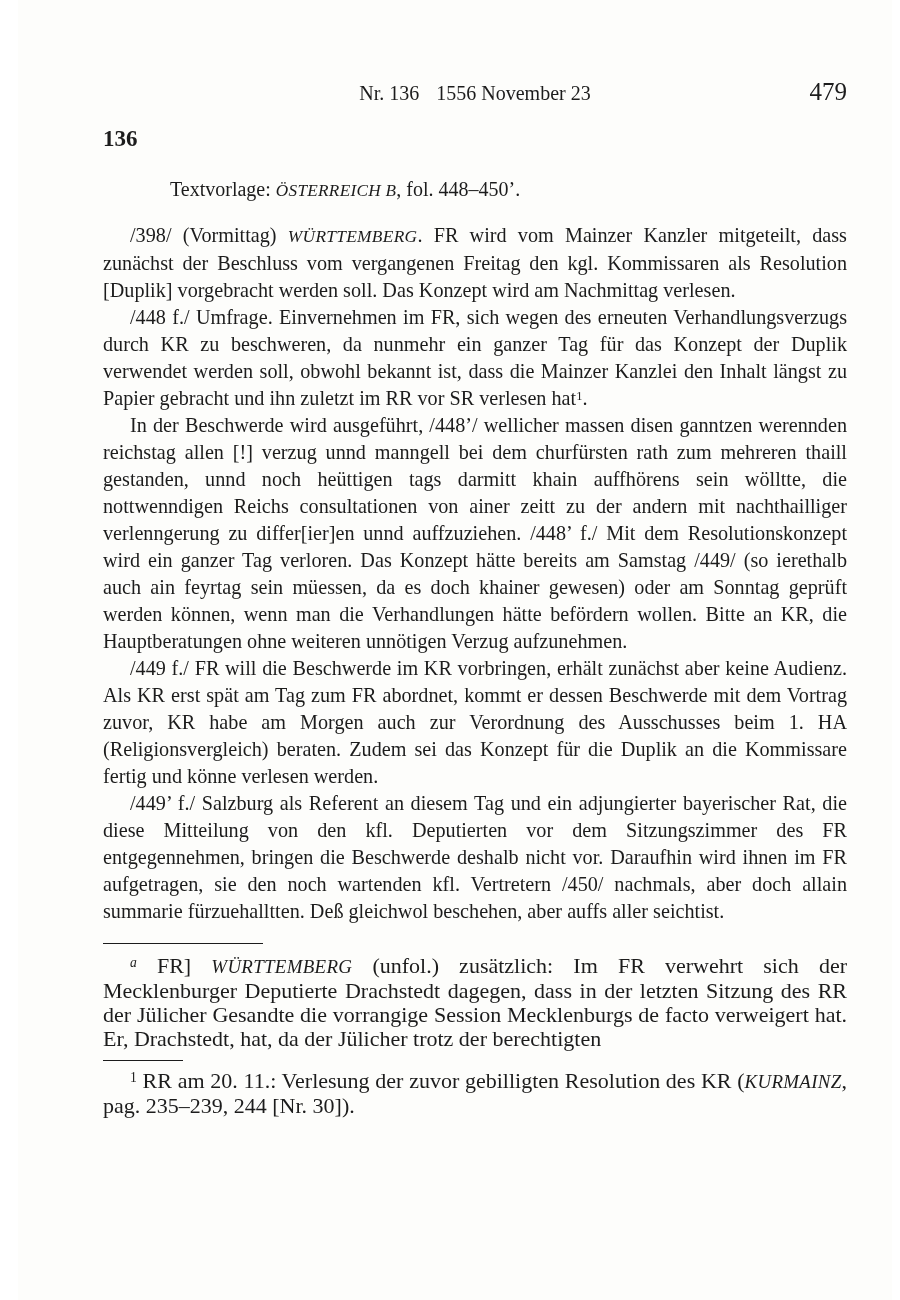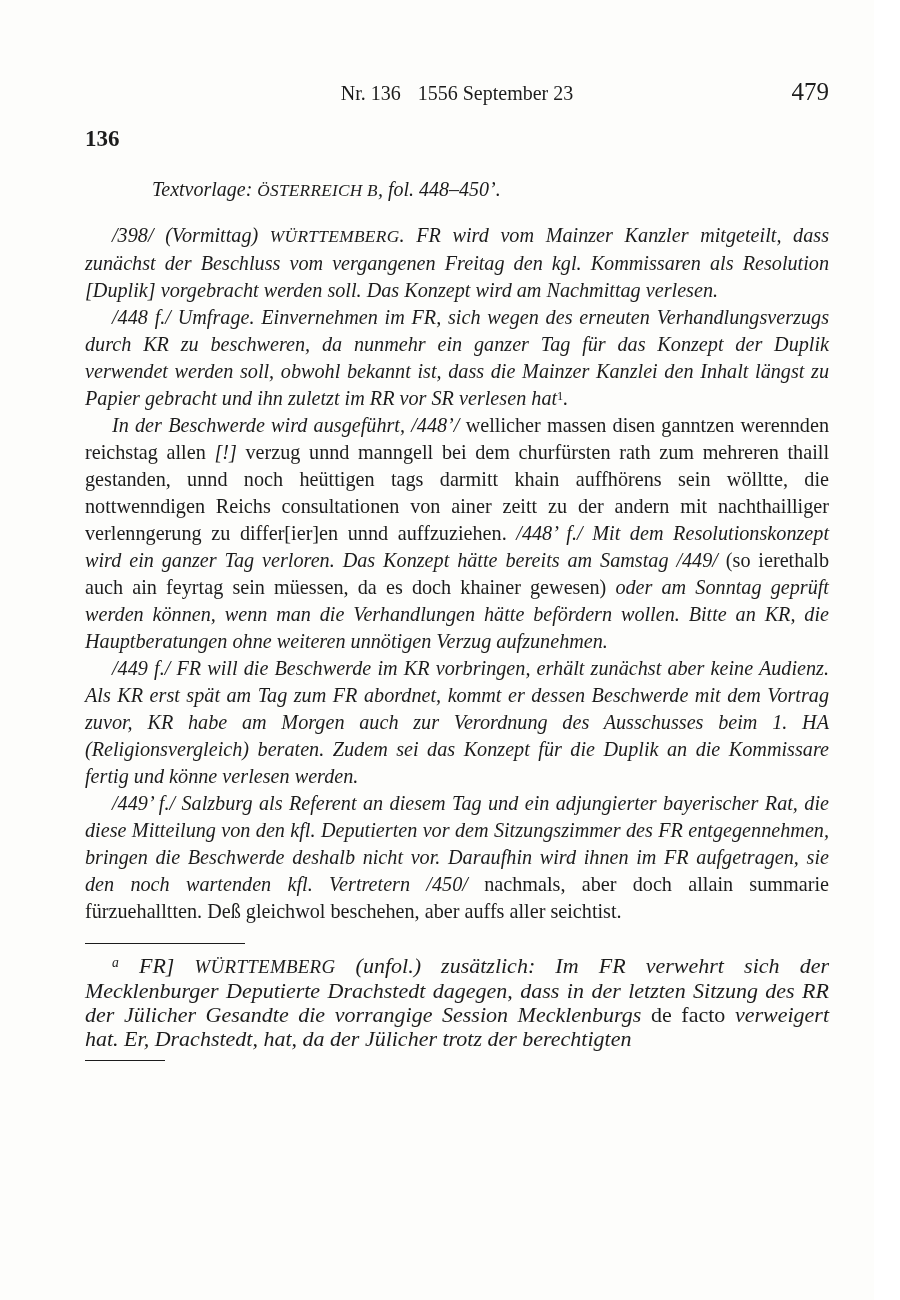--- a/index.html
+++ b/index.html
@@ -5,20 +5,21 @@
   html, body { margin: 0; padding: 0; background: #ffffff; }
   .page {
     width: 874px; height: 1300px;
     box-sizing: border-box;
     background: #fdfdfb;
     color: #1c1c1c;
     font-family: "Liberation Serif", serif;
     position: relative;
     overflow: hidden;
     padding: 78px 45px 0 85px;
+    margin-left: 18px;
   }
   
   .running-header {
     display: grid;
     grid-template-columns: 1fr auto 1fr;
     align-items: baseline;
     font-size: 20px;
   }
   .rh-center { grid-column: 2; display: flex; gap: 17px; }
   .rh-page { grid-column: 3; justify-self: end; font-size: 25px; }
@@ -56,42 +57,42 @@
   }
   .rule-letter  { width: 160px; margin: 18px 0 10px 0; }
   .rule-numeric { width: 80px;  margin: 9px 0 8px 0; }
   .footnote {
     font-size: 22px;
     line-height: 24px;
     text-align: justify;
   }
   .footnote p { margin: 0; text-indent: 27px; }
   
-  .seg-i  { font-style: italic; }
+  .seg-i  { }
   .seg-r  { font-style: normal; }
   .seg-sc { font-style: italic; font-size: 0.86em; letter-spacing: 0.3px; }
   .seg-supr, .seg-supi {
     font-size: 0.62em;
     position: relative;
     top: -0.42em;
     line-height: 0;
   }
   .seg-supr { font-style: normal; }
   .seg-supi { font-style: italic; }
 </style>
 </head>
 <body>
 
 <div class="page">
 
   <div class="running-header">
     <span></span>
     <span class="rh-center">
       <span>Nr. 136</span>
-      <span>1556 September 23</span>
+      <span>1556 November 23</span>
     </span>
     <span class="rh-page">479</span>
   </div>
 
   <h1 class="doc-heading">
     <span>136</span>
   </h1>
 
   <div class="regest">
       <p><span class="seg-i">Textvorlage: </span><span class="seg-sc">ÖSTERREICH B</span><span class="seg-i">, fol. 448–450’.</span></p>
@@ -104,14 +105,17 @@
       <p><span class="seg-i">/449 f./ FR will die Beschwerde im KR vorbringen, erhält zunächst aber keine Audienz. Als KR erst spät am Tag zum FR abordnet, kommt er dessen Beschwerde mit dem Vortrag zuvor, KR habe am Morgen auch zur Verordnung des Ausschusses beim 1. HA (Religionsvergleich) beraten. Zudem sei das Konzept für die Duplik an die Kommissare fertig und könne verlesen werden.</span></p>
       <p><span class="seg-i">/449’ f./ Salzburg als Referent an diesem Tag und ein adjungierter bayerischer Rat, die diese Mitteilung von den kfl. Deputierten vor dem Sitzungszimmer des FR entgegennehmen, bringen die Beschwerde deshalb nicht vor. Daraufhin wird ihnen im FR aufgetragen, sie den noch wartenden kfl. Vertretern /450/ </span><span class="seg-r">nachmals, aber doch allain summarie fürzuehalltten. Deß gleichwol beschehen, aber auffs aller seichtist.</span></p>
     </div>
 
   <div class="footnote-rule rule-letter"></div>
   <div class="footnote footnote-letter">
       <p><span class="seg-supi">a</span><span class="seg-i"> FR] </span><span class="seg-sc">WÜRTTEMBERG</span><span class="seg-i"> (unfol.) zusätzlich: Im FR verwehrt sich der Mecklenburger Deputierte Drachstedt dagegen, dass in der letzten Sitzung des RR der Jülicher Gesandte die vorrangige Session Mecklenburgs </span><span class="seg-r">de facto </span><span class="seg-i">verweigert hat. Er, Drachstedt, hat, da der Jülicher trotz der berechtigten</span></p>
     </div>
 
   <div class="footnote-rule rule-numeric"></div>
+  <div class="footnote footnote-numeric">
+      <p><span class="seg-supr">1</span><span class="seg-i"> RR am 20. 11.: Verlesung der zuvor gebilligten Resolution des KR (</span><span class="seg-sc">KURMAINZ</span><span class="seg-i">, pag. 235–239, 244 [Nr. 30]).</span></p>
+    </div>
 
 </div>
 
 </body></html>

